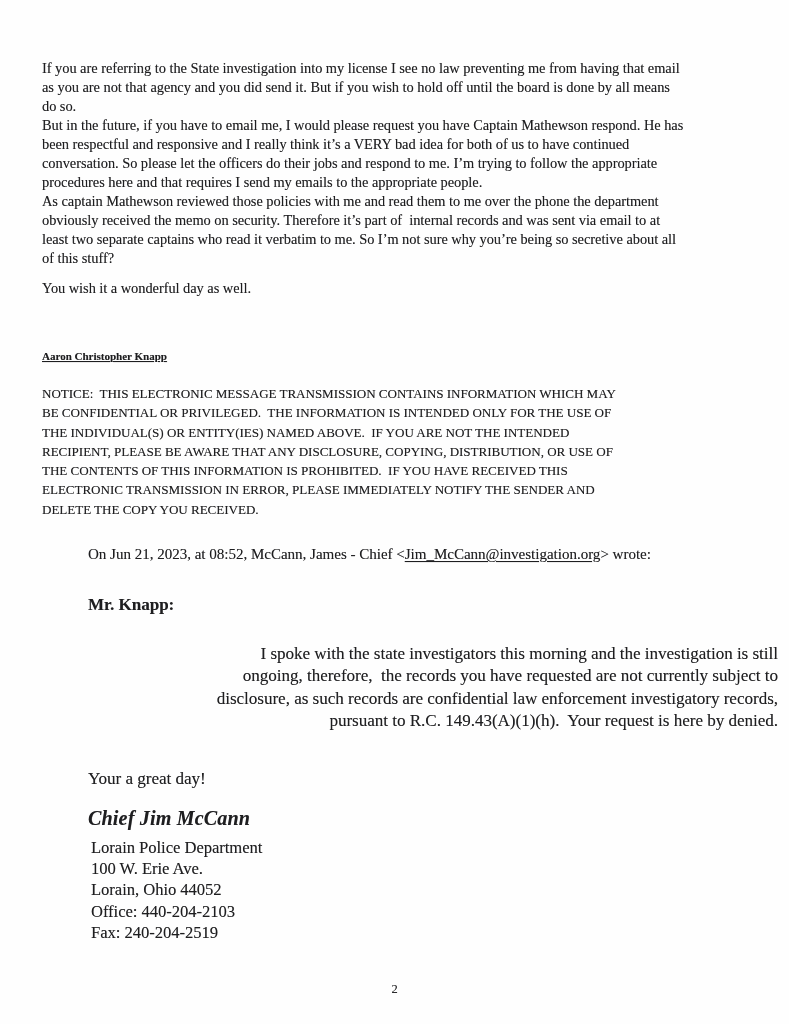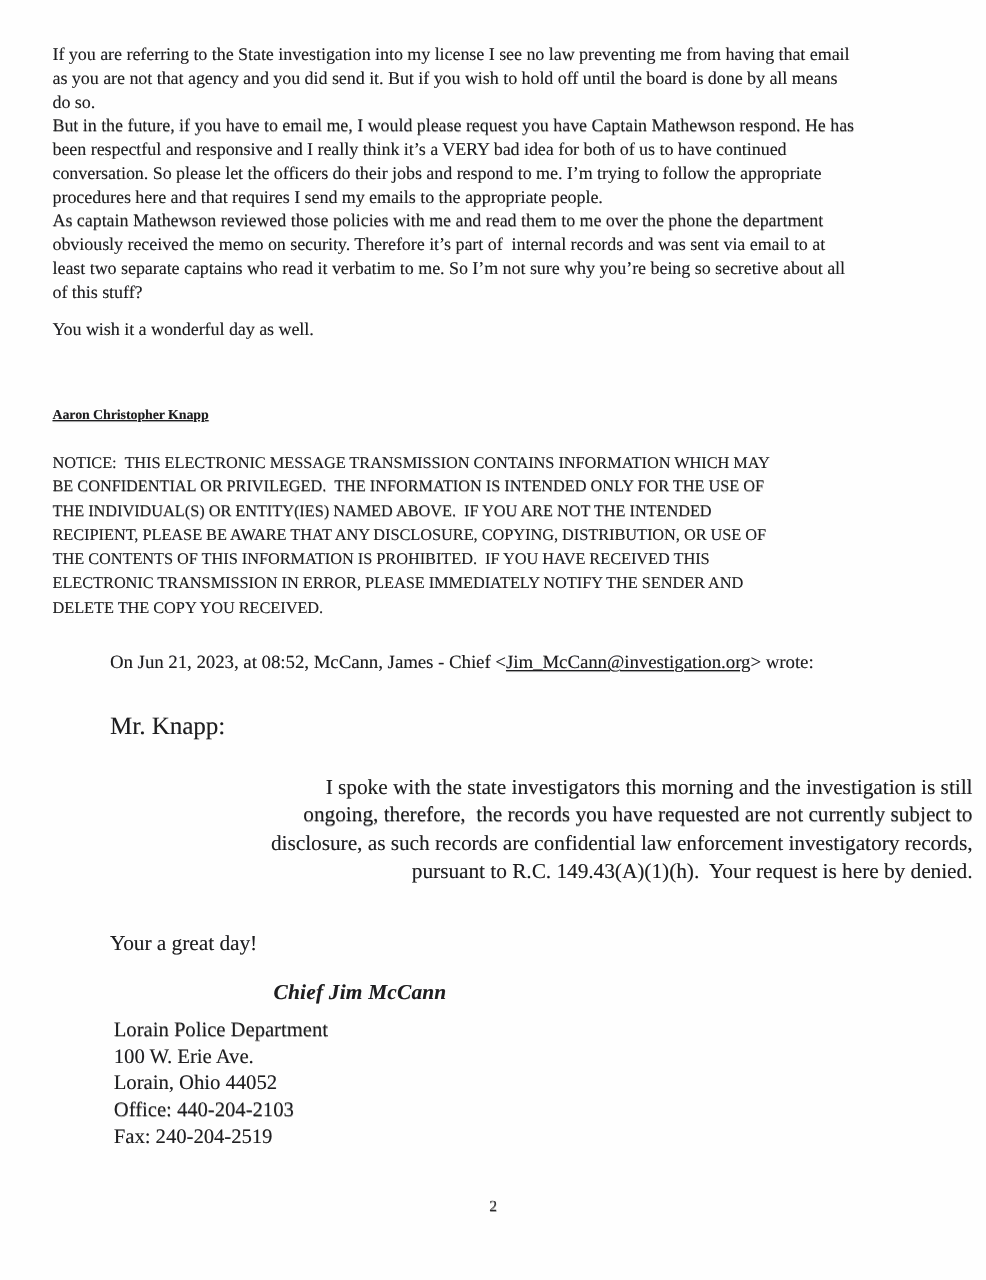--- a/index.html
+++ b/index.html
@@ -10,21 +10,21 @@
   .sheet {
     position: relative;
     width: 789px;
     height: 1024px;
     background: #fefefe;
     overflow: hidden;
     font-family: "Liberation Serif", "DejaVu Serif", serif;
     color: #1e1e20;
     text-shadow: 0.2px 0.2px 0.4px rgba(40,40,40,0.45);
   }
-  .abs { position: absolute; }
+  .abs { position: absolute; margin-top: 24px; }
   .pre { white-space: pre; }
 
   .reply-body {
     left: 42px; top: 35px; width: 740px;
     font-size: 14.3px; line-height: 19px;
   }
   .closing {
     left: 42px; top: 255px; width: 600px;
     font-size: 14.3px; line-height: 19px;
   }
@@ -41,34 +41,34 @@
     font-size: 15px; line-height: 20px;
   }
   .attribution a {
     color: inherit;
     text-decoration: underline;
     text-underline-offset: 2px;
     cursor: pointer;
   }
   .salutation {
     left: 88px; top: 570px; width: 400px;
-    font-size: 20px; line-height: 22px;
+    font-size: 17px; line-height: 22px; font-weight: bold;
   }
   .quoted-body {
     left: 88px; top: 619px; width: 690px;
     font-size: 17px; line-height: 22.3px; text-align: right;
   }
   .valediction {
     left: 88px; top: 744px; width: 400px;
     font-size: 17px; line-height: 22px;
   }
   .sig-name {
     left: 88px; top: 781px; width: 400px;
-    font-size: 17px; font-weight: bold; font-style: italic;
-    line-height: 26px; letter-spacing: 0.2px; text-align: center;
+    font-size: 20px; font-weight: bold; font-style: italic;
+    line-height: 26px; letter-spacing: 0.2px;
   }
   .sig-lines {
     left: 91px; top: 813px; width: 400px;
     font-size: 16.5px; line-height: 21.2px;
   }
   .page-number {
     left: 0; top: 958px; width: 789px;
     text-align: center;
     font-size: 12.5px; line-height: 15px;
     color: #2a2a2c;

